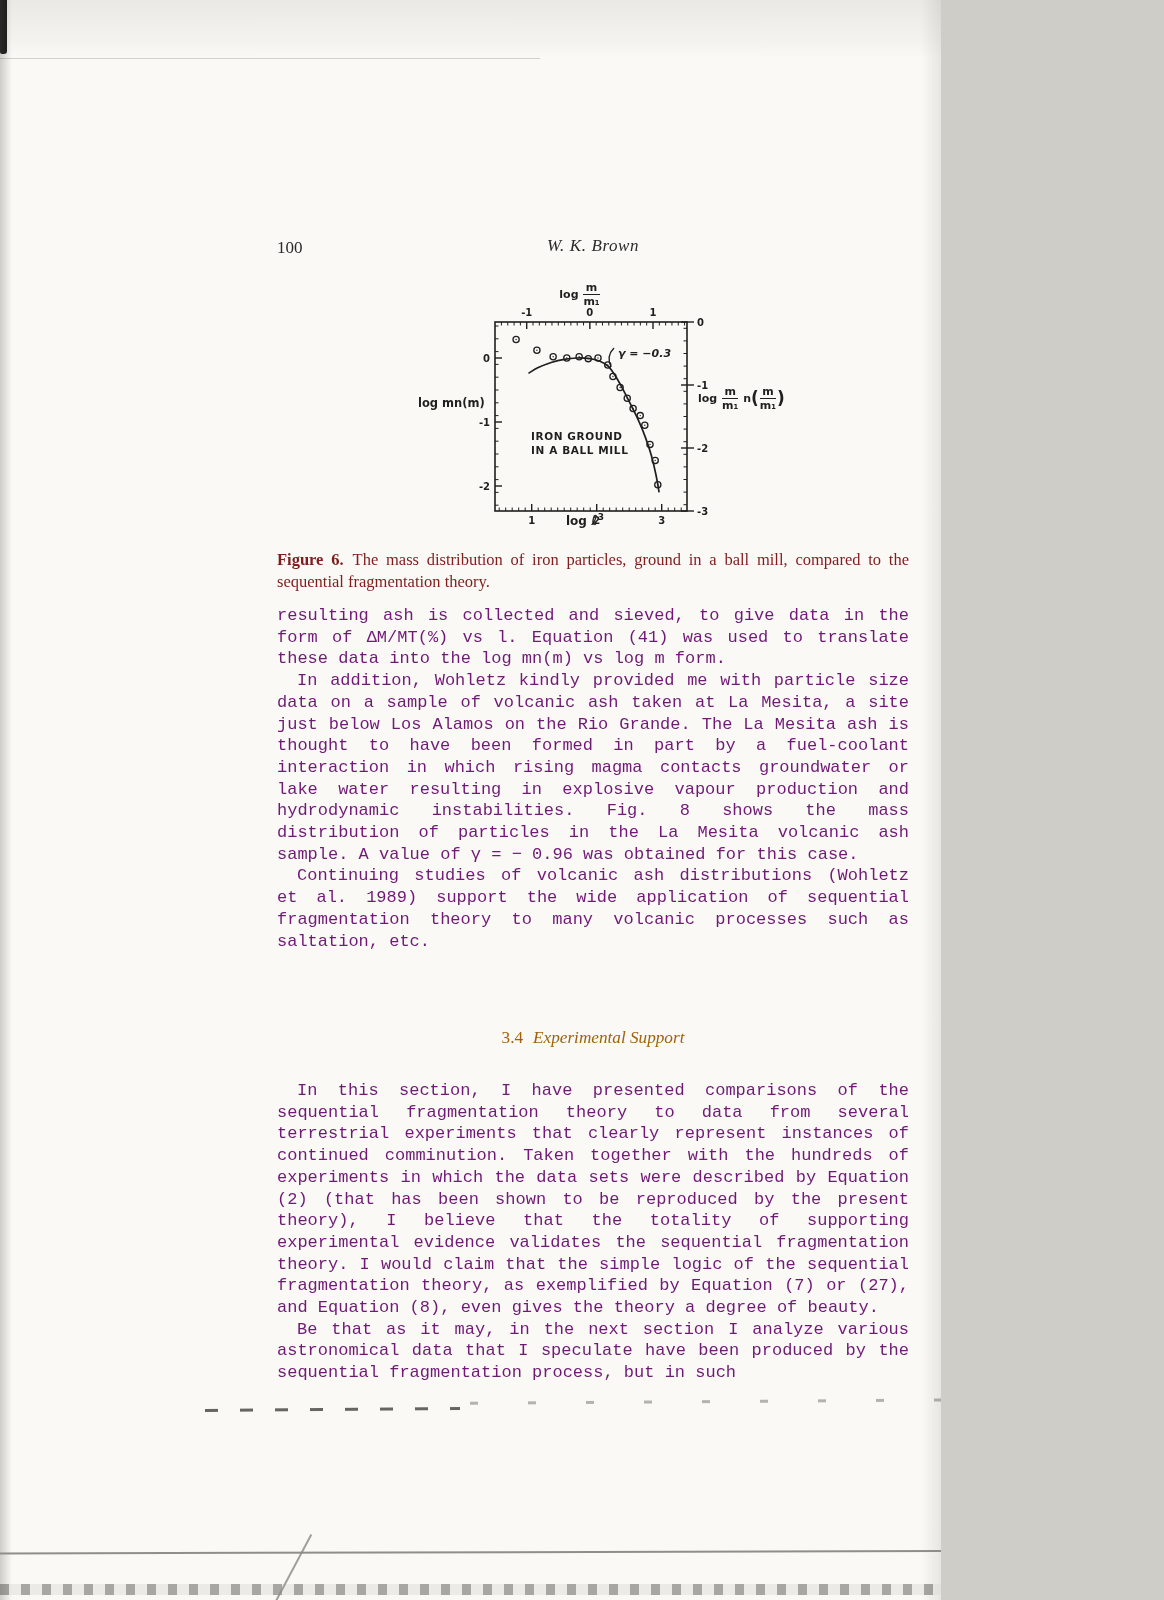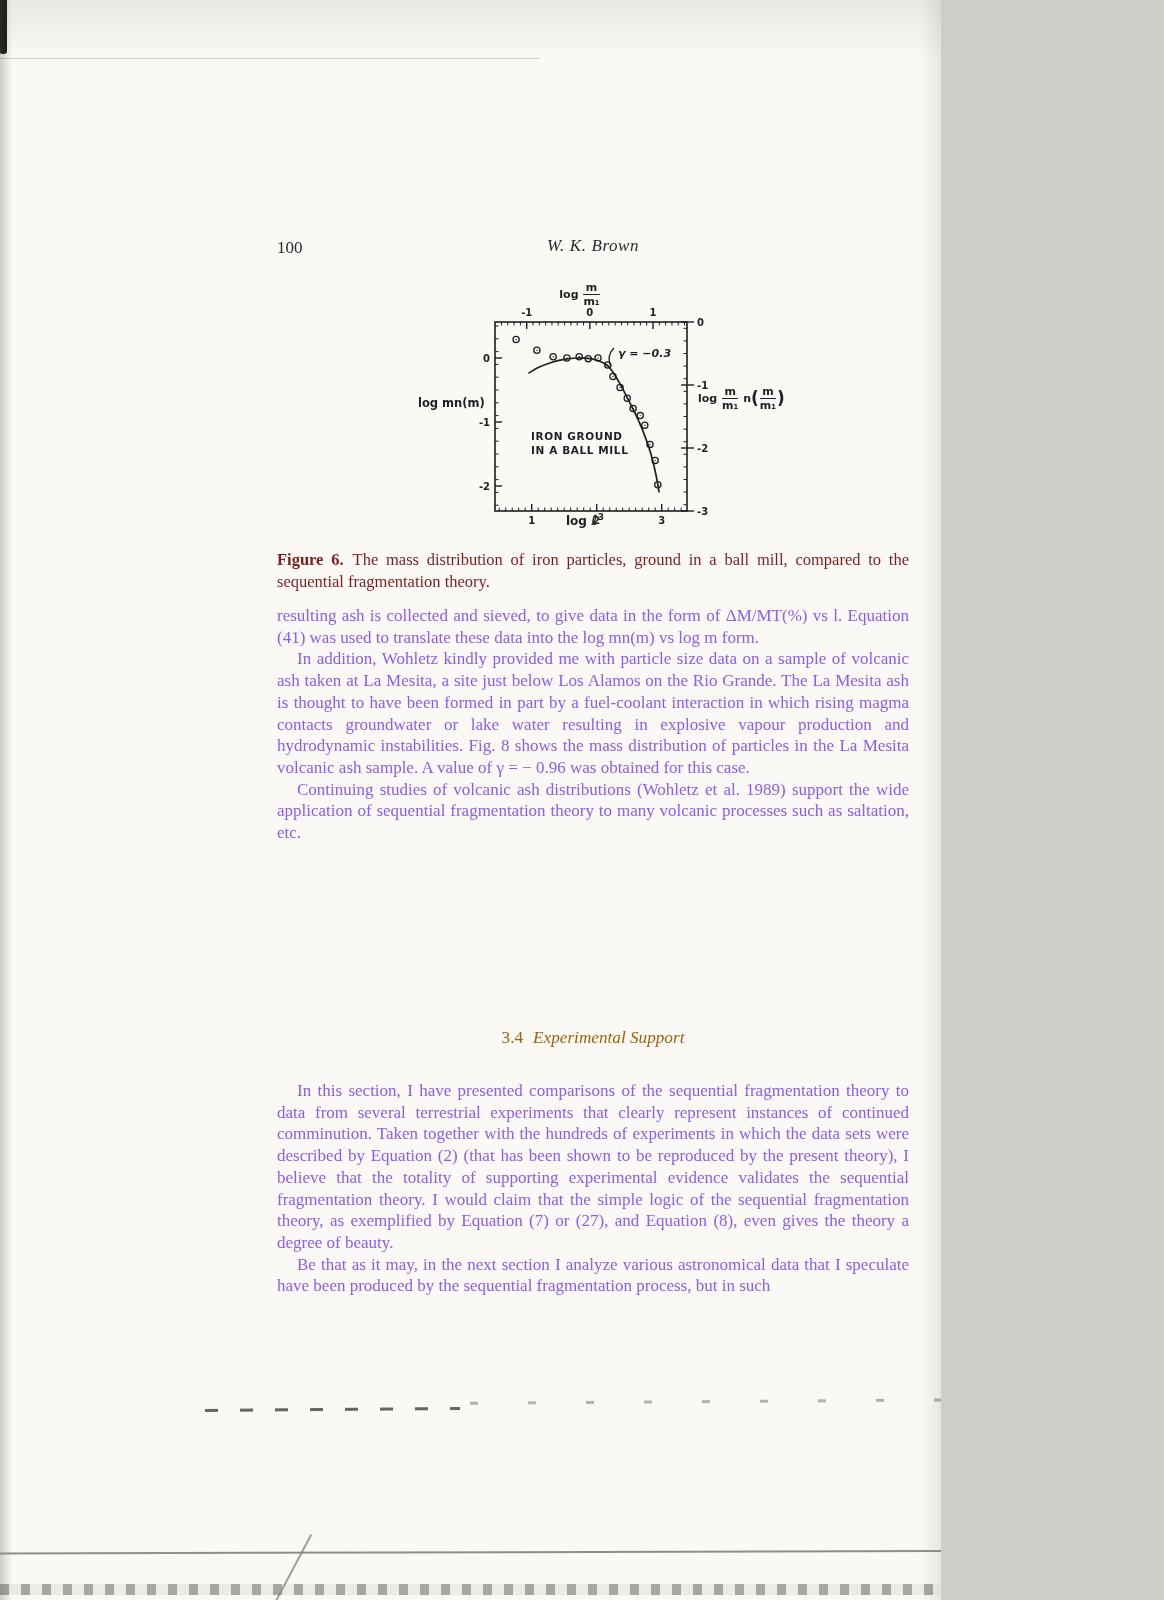--- a/index.html
+++ b/index.html
@@ -43,21 +43,21 @@
   .lbl-right{left:698px; top:386px; font-size:11px;}
   .lbl-bottom{left:540px; top:512px; width:90px; text-align:center; font-size:12px;}
   .lbl-bottom .script-l{font-style:italic; font-size:14px;}
   .lbl-bottom sup{font-size:9px;}
   .lbl-gamma{left:618px; top:347px; font-size:11px; font-style:italic;}
   .lbl-inside{left:531px; top:429px; font-size:10.5px; letter-spacing:.6px; line-height:14px; white-space:pre-line;}
 
   
   .caption{position:absolute; left:277px; top:549px; width:632px; font-size:16.5px; line-height:21.8px; text-align:justify; color:#7f1d1d;}
   .caption .cap-label{font-weight:bold; margin-right:9px;}
-  .bodytext{position:absolute; left:277px; width:632px; font-size:17px; line-height:21.7px; text-align:justify; color:#8b5cf6;}
+  .bodytext{position:absolute; left:277px; width:632px; font-size:17px; line-height:21.7px; text-align:justify; color:#701a75;font-family:Liberation Mono, monospace;}
   #body-1{top:605px;}
   #body-2{top:1080px;}
   .bodytext p{margin:0;}
   .bodytext p.indent{text-indent:20px;}
   .section-heading{position:absolute; left:277px; top:1028px; width:632px; text-align:center; font-size:17.2px; color:#a16207;}
   .section-heading .head-num{margin-right:10px;}
   .section-heading .head-title{font-style:italic;}
 </style>
 </head>
 <body>

